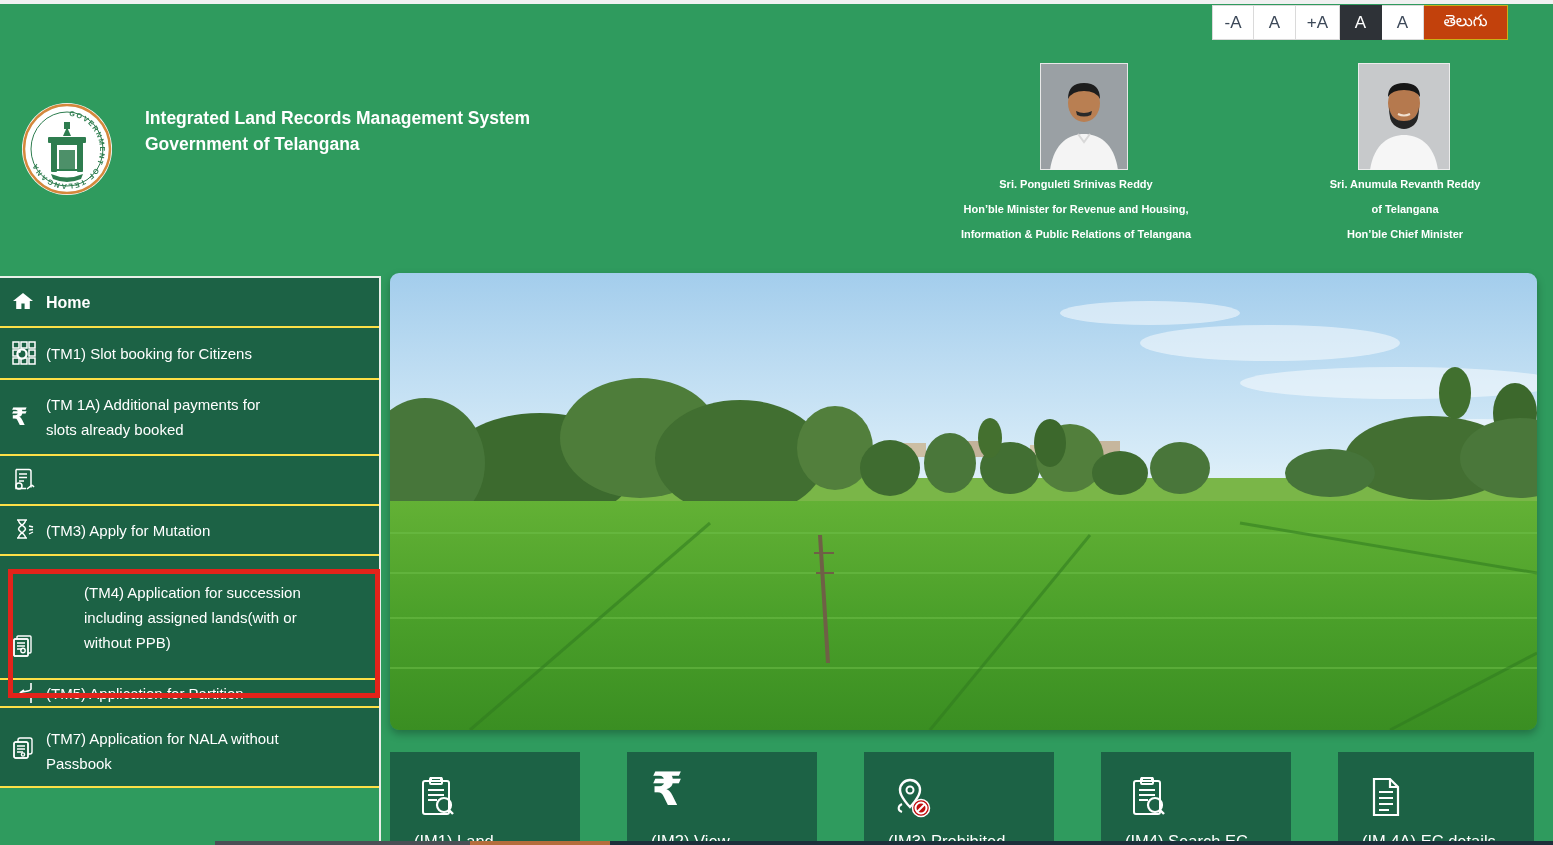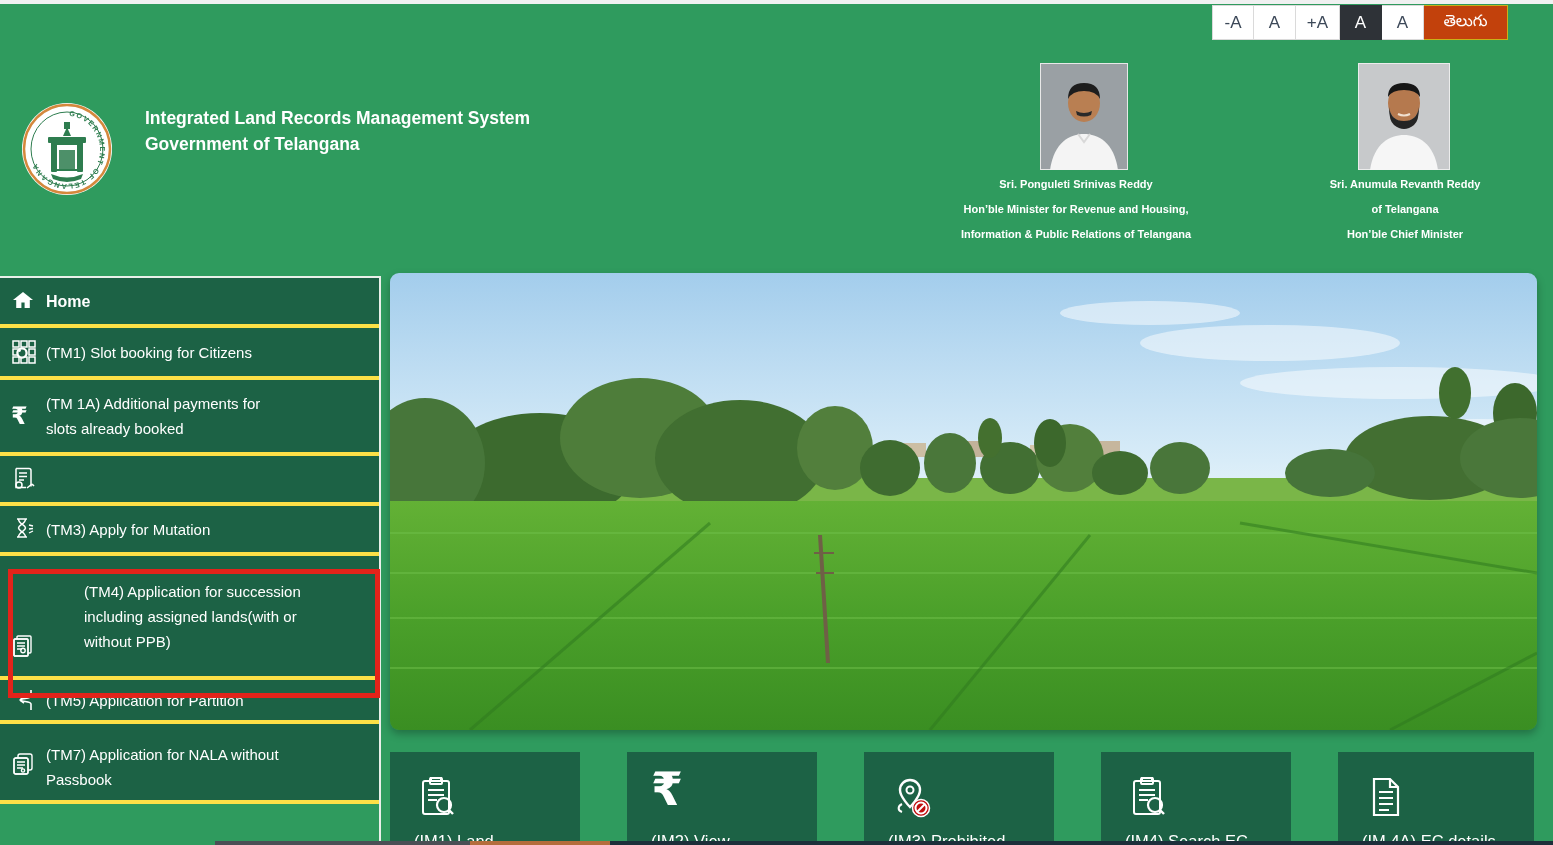--- a/index.html
+++ b/index.html
@@ -31,26 +31,26 @@
   
   .photo1{left:1040px;top:63px;width:88px;height:107px;}
   .photo2{left:1358px;top:63px;width:92px;height:107px;}
   .caption{color:#fff;font-weight:bold;font-size:11px;line-height:25px;text-align:center;}
   .caption1{left:890px;top:172px;width:372px;}
   .caption2{left:1292px;top:172px;width:226px;}
 
   
   .sidebar{left:0;top:276px;width:379px;height:569px;border-top:2px solid #e9efe9;
     border-right:2px solid #e9efe9;overflow:hidden;}
-  .srow{background:#1c6245;border-bottom:4px solid #fde047;display:flex;align-items:center;
+  .srow{background:#1c6245;border-bottom:2px solid #fde047;display:flex;align-items:center;
     color:#fff;font-size:15px;padding:0 12px 0 46px;position:relative;cursor:pointer;box-sizing:border-box;}
   .srow .sicon{position:absolute;left:11px;top:50%;transform:translateY(-50%);width:28px;display:flex;}
   .srow .slabel{max-width:245px;line-height:25px;}
   .h50{height:50px;} .h52{height:52px;} .h76{height:76px;} .h112{height:124px;justify-content:center;}
-  .h44{height:44px;} .h46{height:46px;} .h80{height:80px;align-items:flex-start;padding-top:18px;}
+  .h44{height:28px;} .h46{height:46px;} .h80{height:80px;align-items:flex-start;padding-top:18px;}
   .h80 .sicon{top:28px;transform:none;}
   .srow.home .slabel{font-weight:bold;font-size:16px;}
 
   
   .annotation-box{left:8px;top:569px;width:362px;height:119px;border:5px solid #e2231a;
     z-index:40;pointer-events:none;background:transparent;}
 
   
   .hero{left:390px;top:273px;width:1147px;height:457px;border-radius:9px;overflow:hidden;
     box-shadow:0 4px 8px rgba(0,0,0,.28);}

